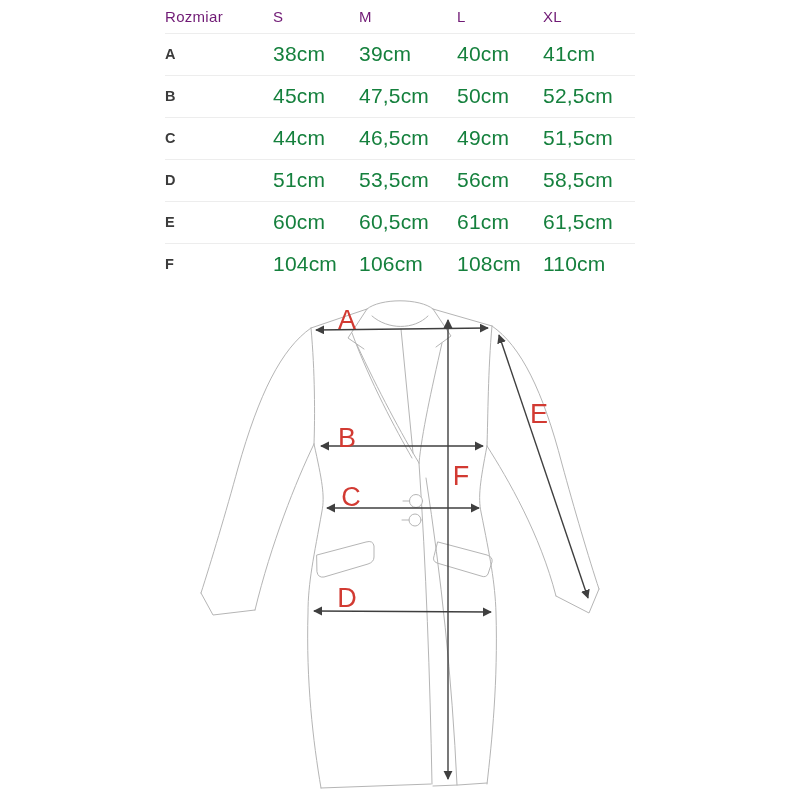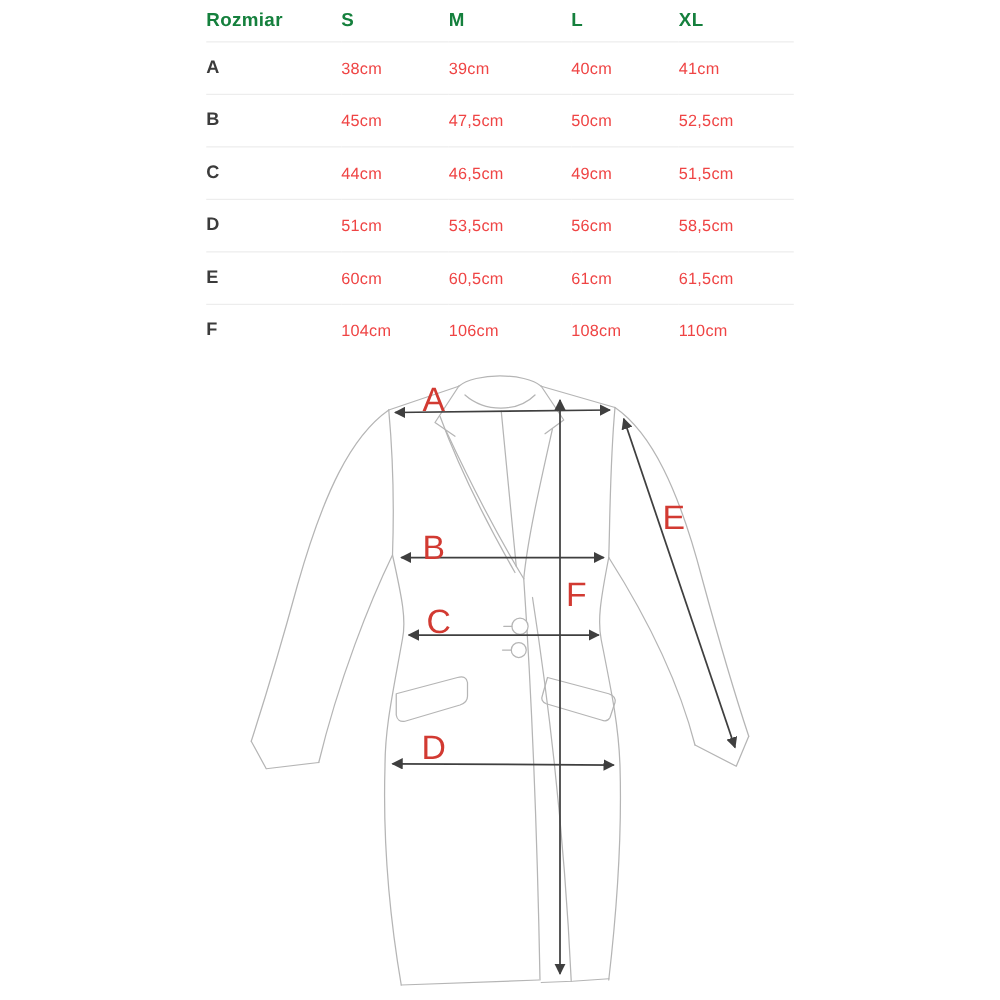--- a/index.html
+++ b/index.html
@@ -11,27 +11,27 @@
   .size-table{
     position:absolute;left:165px;top:0;width:470px;
     border-collapse:collapse;table-layout:fixed;
   }
   .size-table th,.size-table td{
     text-align:left;vertical-align:middle;padding:0;
     font-family:"Liberation Sans",sans-serif;
   }
   .size-table thead tr{height:33px;}
   .size-table thead th{
-    font-size:15px;font-weight:700;color:#15803d;letter-spacing:.3px;
+    font-size:15px;font-weight:400;color:#701a75;letter-spacing:.3px;
     border-bottom:1px solid #ededed;
   }
   .size-table tbody tr{height:42px;border-bottom:1px solid #ededed;}
   .size-table tbody tr:last-child{border-bottom:none;}
   .size-table tbody th{font-size:14.5px;font-weight:700;color:#3b3b3b;}
-  .size-table tbody td{font-size:13px;font-weight:400;color:#ef4444;letter-spacing:.2px;}
+  .size-table tbody td{font-size:21px;font-weight:400;color:#15803d;letter-spacing:.2px;}
   
   .diagram{position:absolute;left:0;top:0;width:800px;height:800px;}
   .diagram svg{position:absolute;left:0;top:0;}
   .mlabel{
     position:absolute;width:28px;height:28px;line-height:28px;text-align:center;
     font-size:27px;font-weight:400;color:#d23a32;user-select:none;
   }
   .lbl-A{left:333px;top:306px;}
   .lbl-B{left:333px;top:424px;}
   .lbl-C{left:337px;top:483px;}

